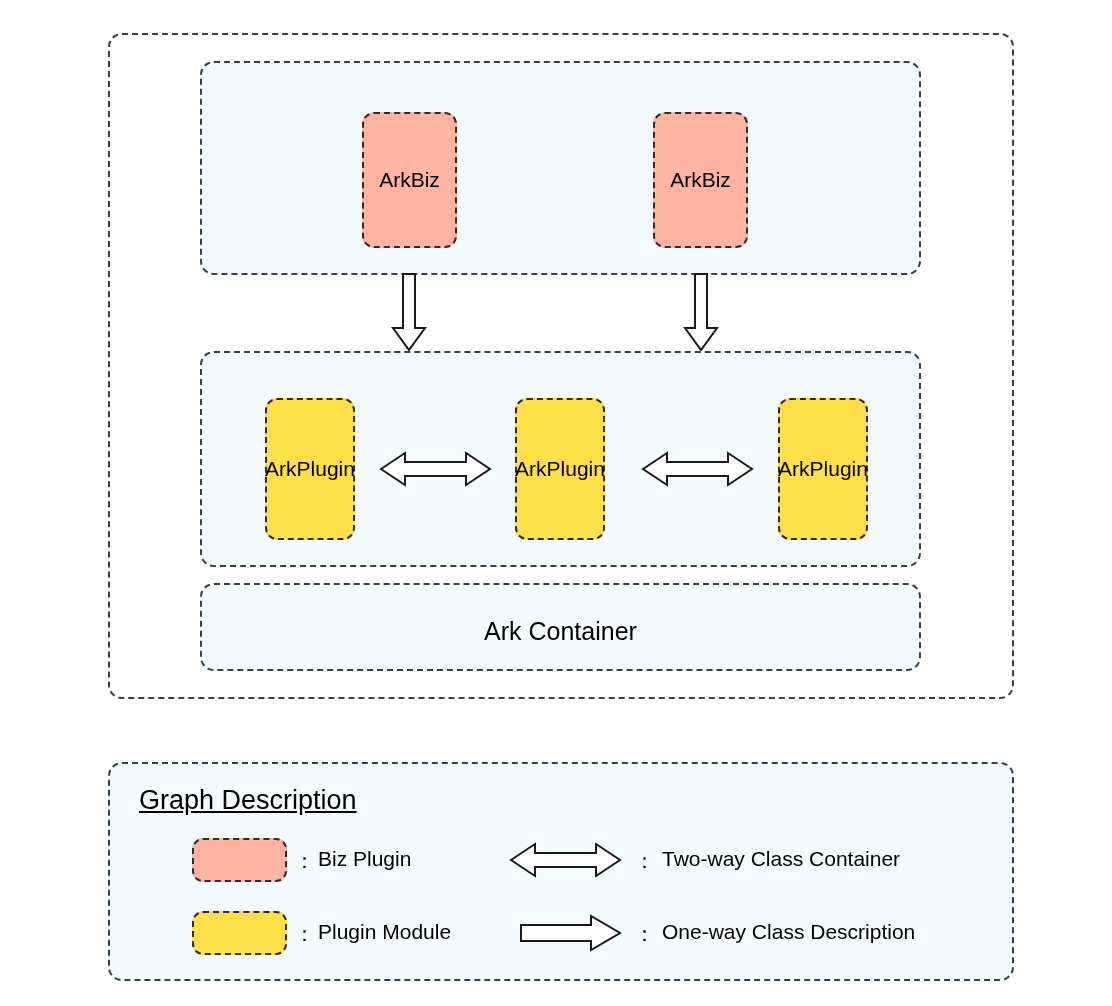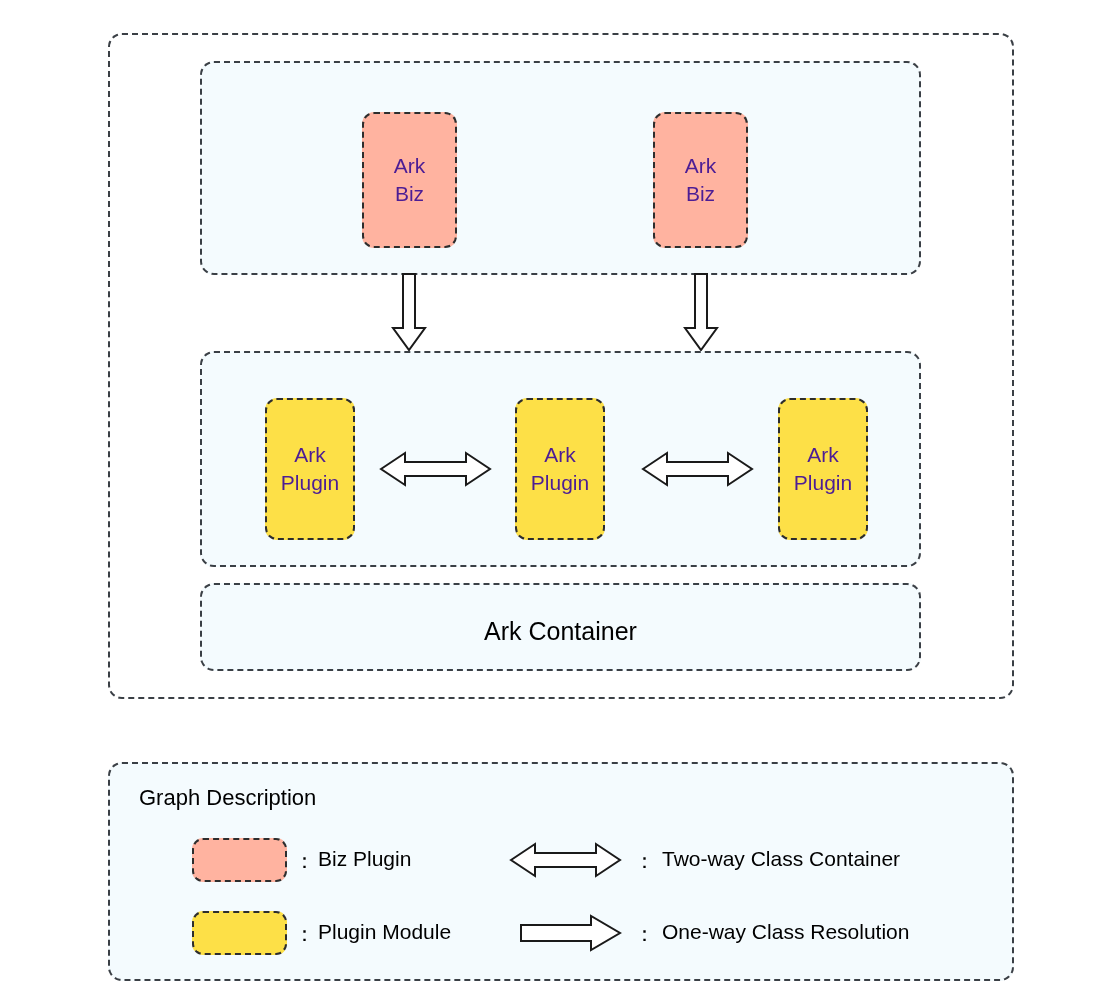--- a/index.html
+++ b/index.html
@@ -32,26 +32,26 @@
     box-sizing: border-box;
   }
 
   
   .module {
     position: absolute;
     box-sizing: border-box;
     border: 2px dashed #2d2d2d;
     border-radius: 12px;
     display: flex;
-    flex-direction: column;
+    flex-direction: row;
     align-items: center;
     justify-content: center;
     line-height: 1.32;
     font-size: 21px;
-    color: #4c1d95;
+    color: #000000;
     text-align: center;
   }
   .module .ln { display: block; }
   .module.biz { background: #ffb3a0; }
   .module.plugin { background: #fde047; }
 
   
   .center-label {
     position: absolute;
     font-size: 25px;
@@ -61,22 +61,23 @@
 
   
   .arrow {
     position: absolute;
   }
   .arrow svg { display: block; overflow: visible; }
 
   
   .legend-title {
     position: absolute;
-    font-size: 22px;
+    font-size: 27px;
     color: #000;
+    text-decoration: underline;
   }
   .swatch {
     position: absolute;
     box-sizing: border-box;
     border: 2px dashed #2d2d2d;
     border-radius: 11px;
   }
   .swatch.biz { background: #ffb3a0; }
   .swatch.plugin { background: #fde047; }
   .legend-text {
@@ -166,13 +167,13 @@
 <div class="swatch plugin" style="left:192px; top:911px; width:95px; height:44px;"></div>
 <div class="legend-text" style="left:294px; top:920px;">：</div>
 <div class="legend-text" style="left:318px; top:920px;text-align:center;">Plugin Module</div>
 
 <div class="arrow" style="left:519px; top:914px; width:103px; height:38px;">
   <svg width="103" height="38" viewBox="0 0 103 38">
     <polygon points="2,11 72,11 72,2 101,19 72,36 72,27 2,27" fill="#ffffff" stroke="#1a1a1a" stroke-width="2" stroke-linejoin="miter"></polygon>
   </svg>
 </div>
 <div class="legend-text" style="left:634px; top:920px;">：</div>
-<div class="legend-text" style="left:662px; top:920px;">One-way Class Resolution</div>
+<div class="legend-text" style="left:662px; top:920px;">One-way Class Description</div>
 
 </body></html>

